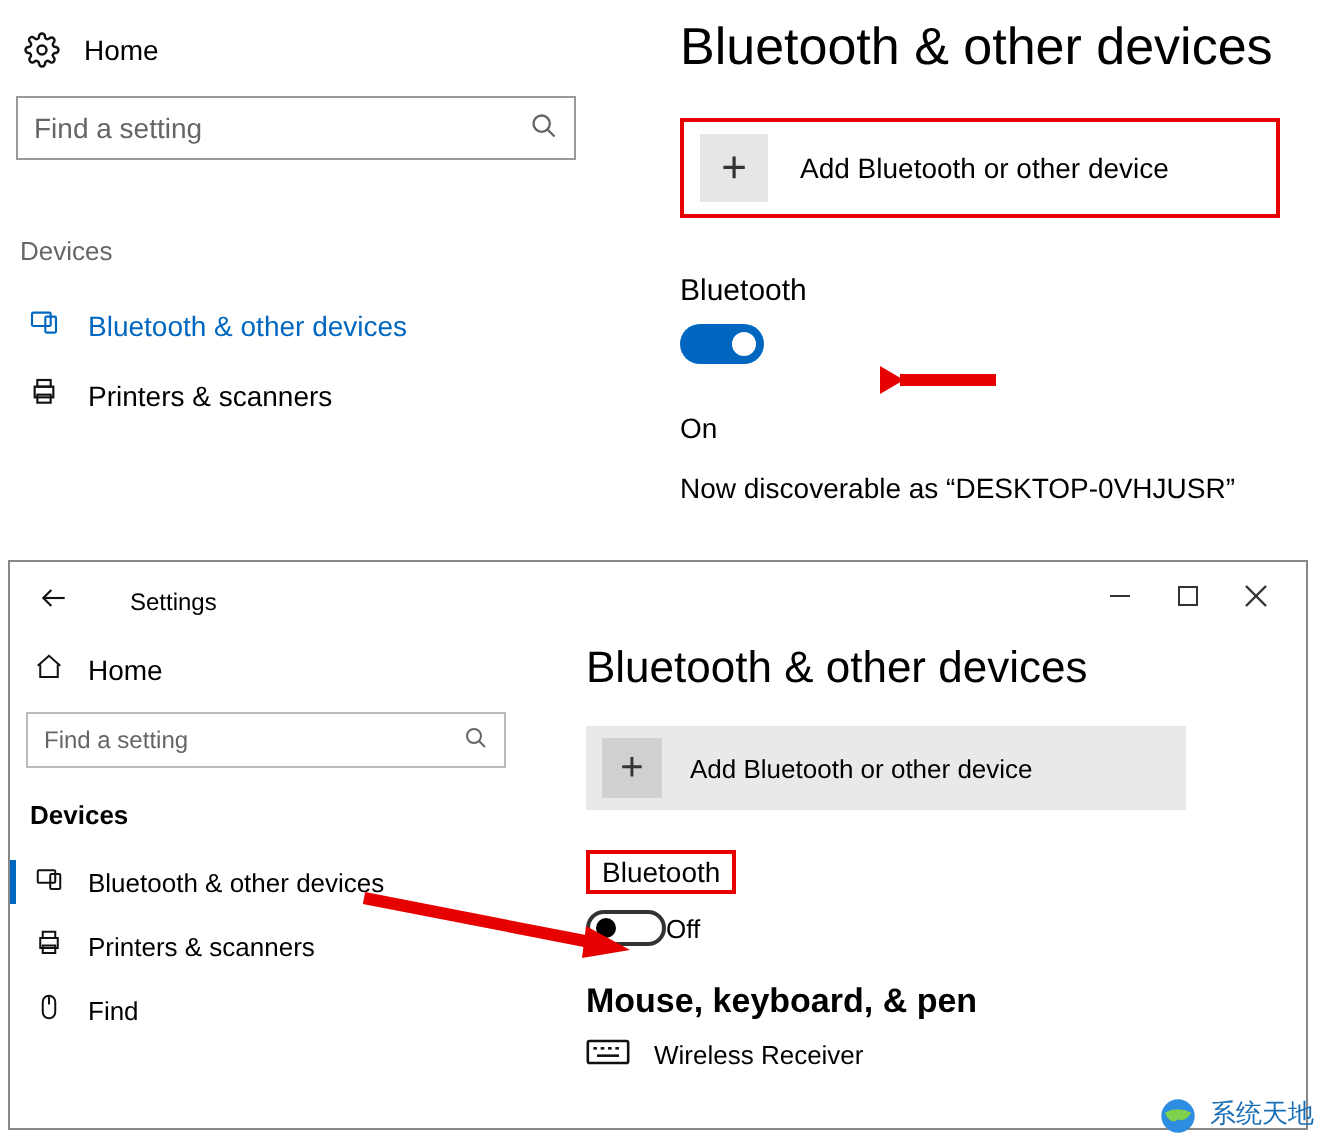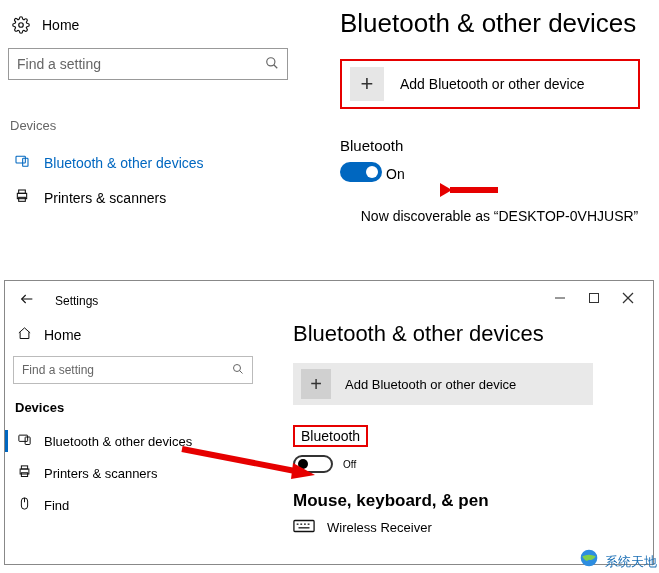--- a/index.html
+++ b/index.html
@@ -75,33 +75,32 @@
     width: 34px; height:34px;
     background:#e6e6e6;
     display:flex; align-items:center; justify-content:center;
     font-size: 22px; color:#333;
   }
   .bt-heading {
     margin-top: 28px;
     font-size: 15px;
     margin-bottom: 8px;
   }
-  .toggle-row { display:flex; align-items:flex-end; gap:4px; }
+  .toggle-row { display:flex; align-items:flex-start; gap:24px;flex-direction:column; }
   .toggle-on {
     width: 42px; height:20px; border-radius:10px;
     background:#0067c0; position:relative;
   }
   .toggle-on::after {
     content:""; width:12px; height:12px; border-radius:50%; background:#fff;
     position:absolute; right:4px; top:4px;
   }
   .discover-text {
-    margin-top: 26px;
+    margin-top: 14px;
     font-size: 14px;
-    text-align: center;
   }
   .arrow-right {
     position:absolute;
     top: 180px; left: 440px;
   }
   
   .bottom-panel {
     position:absolute;
     top: 280px; left: 4px;
     width: 650px;
@@ -125,21 +124,21 @@
     height: 34px;
     display:flex; gap:4px;
     padding: 6px 10px 0 0;
   }
   .titlebar .tb-btn {
     width: 30px; height:22px;
     display:flex; align-items:center; justify-content:center;
     color:#333; font-size:14px;
   }
   .back-row {
-    display:flex; align-items:center; gap:20px;
+    display:flex; align-items:center; gap:30px;
     padding: 4px 0 10px 6px;
     font-size: 12px;
   }
   .home-row-sm {
     display:flex; align-items:center; gap:12px;
     padding: 6px 4px 12px 4px;
   }
   .search-sm2 {
     width: 240px; height:28px;
     border:1px solid #bbb;
@@ -186,37 +185,37 @@
     font-size: 14px;
   }
   .toggle-off {
     width: 40px; height:18px; border-radius:9px;
     border: 2px solid #333; background:#fff; position:relative;
   }
   .toggle-off::after {
     content:""; width:10px; height:10px; border-radius:50%; background:#000;
     position:absolute; left:3px; top:2px;
   }
-  .toggle-row-sm { display:flex; align-items:center; gap:10px; margin-top:8px; font-size:10px; }
+  .toggle-row-sm { display:flex; align-items:center; margin-top:8px; font-size:13px; }
   .cat-heading {
     font-size:17px; margin-top:18px; font-weight:700;
   }
   .device-row {
     display:flex; align-items:center; gap:12px; margin-top:8px; font-size:13px;
   }
   .arrow-to-toggle {
     position:absolute;
     left: 172px; top: 160px;
   }
   .watermark {
     position:absolute;
     right: 2px; bottom: 2px;
     font-size: 13px;
     color:#1b6fb5;
-    display:flex; align-items:flex-end; gap:6px;
+    display:flex; align-items:flex-start; gap:6px;
   }
 </style>
 </head>
 <body>
 
 <div class="top-panel">
   <div class="top-left">
     <div class="home-row">
       <span class="gear-icon">
         <svg width="18" height="18" viewBox="0 0 24 24" fill="none" stroke="#111" stroke-width="1.6">

